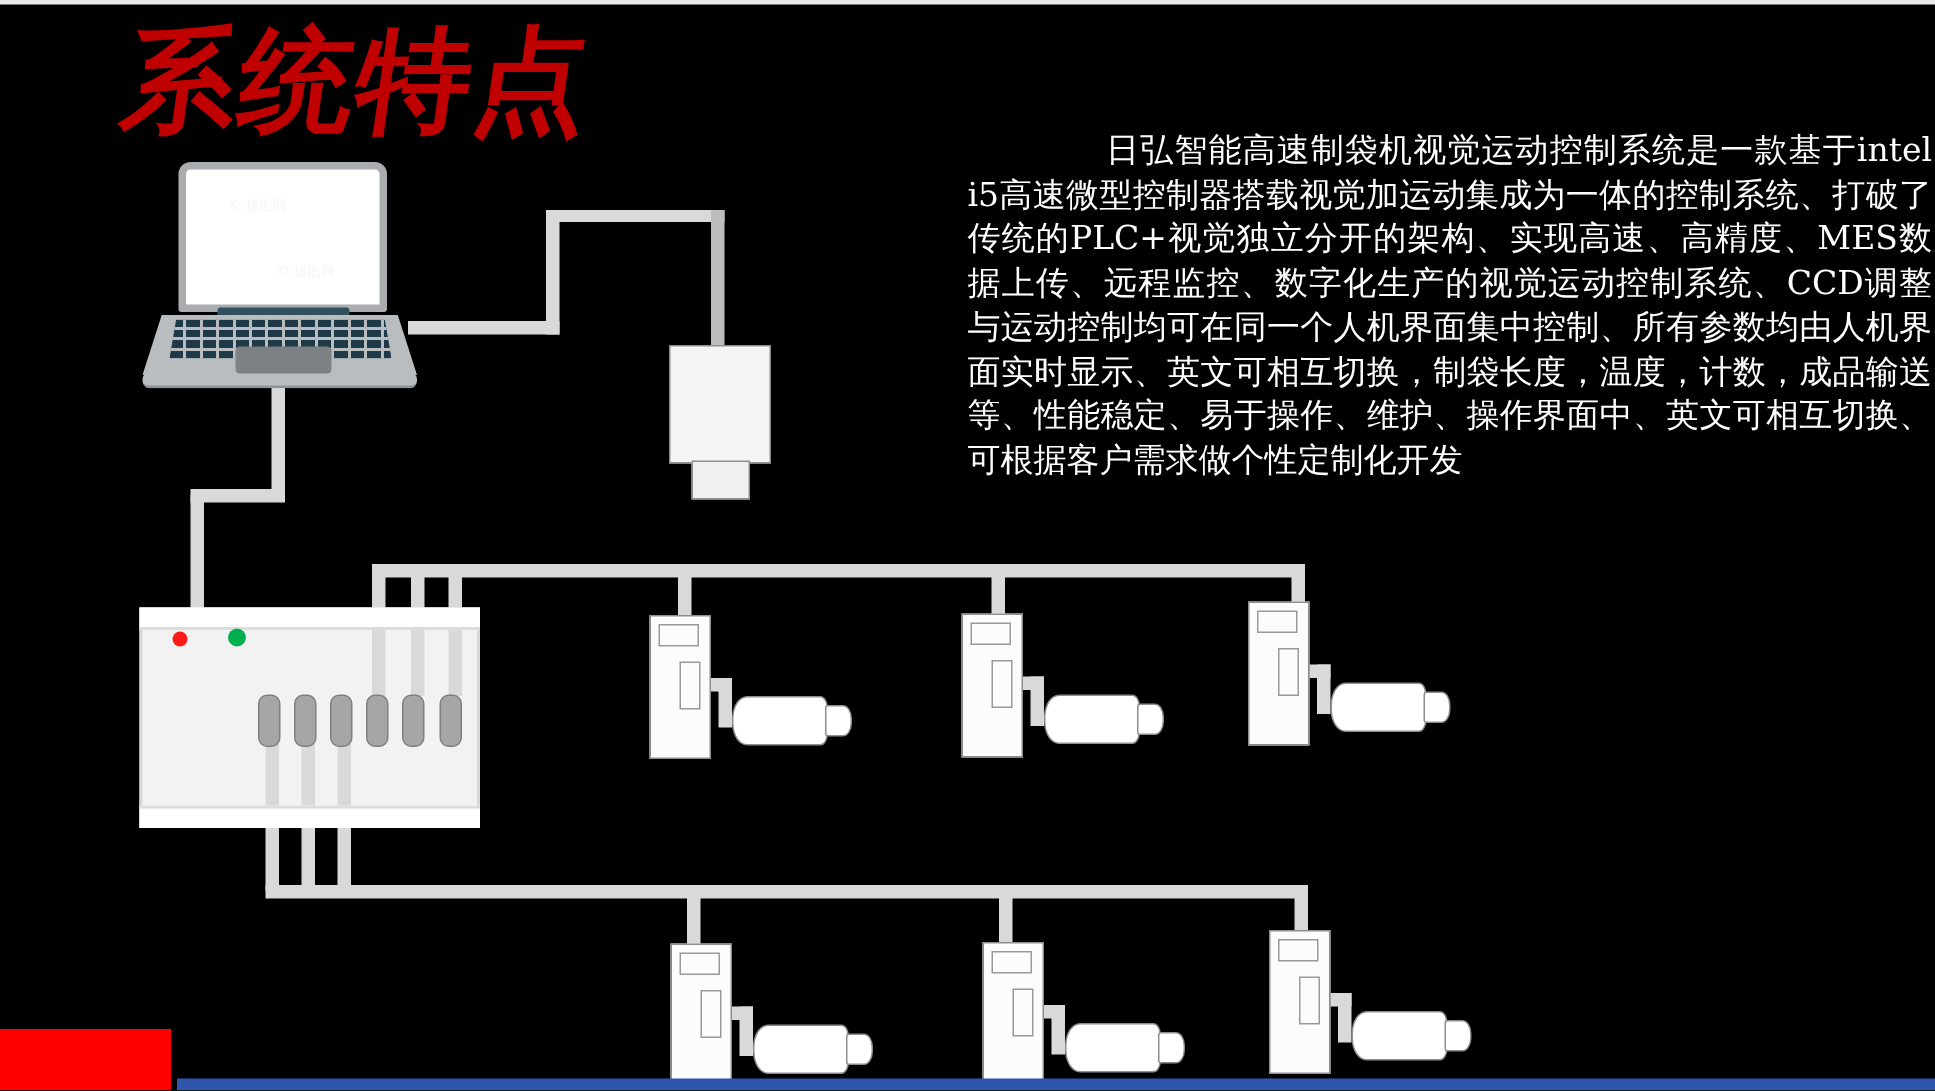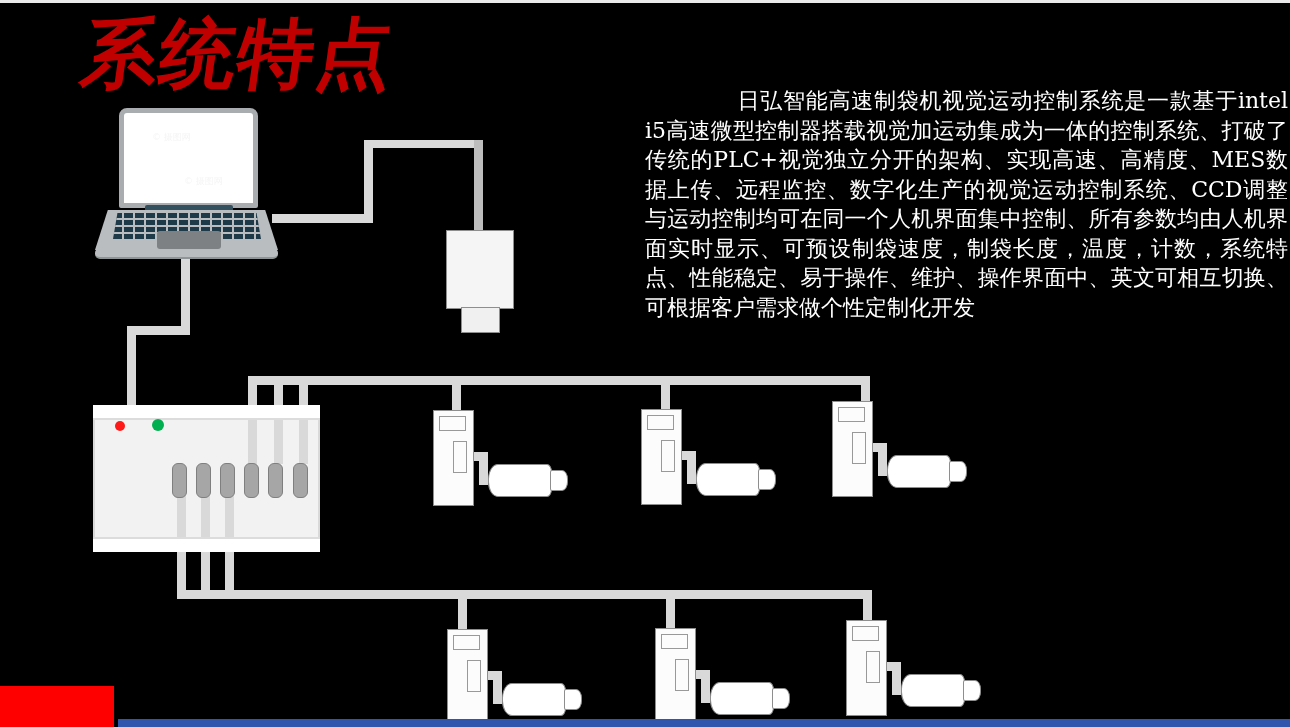--- a/index.html
+++ b/index.html
@@ -85,21 +85,21 @@
   .blue-bar{position:absolute;left:118px;top:719px;width:1172px;height:8px;background:var(--bottom_bar_blue,#2f55ad);}
 </style>
 </head>
 <body>
 
 <div id="slide" style="--background: #000000; --title_red: #c00000; --body_text: #ffffff; --accent_block_red: #ff0000; --bottom_bar_blue: #2f55ad; --cable_gray: #d9d9d9; --led_red: #ff1a1a; --led_green: #00b050;">
   <div class="top-edge"></div>
 
   <h1 class="title">系统特点</h1>
 
-  <p class="body-text">日弘智能高速制袋机视觉运动控制系统是一款基于intel i5高速微型控制器搭载视觉加运动集成为一体的控制系统、打破了传统的PLC+视觉独立分开的架构、实现高速、高精度、MES数据上传、远程监控、数字化生产的视觉运动控制系统、CCD调整与运动控制均可在同一个人机界面集中控制、所有参数均由人机界面实时显示、可预设制袋速度，制袋长度，温度，计数，系统特点、性能稳定、易于操作、维护、操作界面中、英文可相互切换、可根据客户需求做个性定制化开发</p>
+  <p class="body-text">日弘智能高速制袋机视觉运动控制系统是一款基于intel i5高速微型控制器搭载视觉加运动集成为一体的控制系统、打破了传统的PLC+视觉独立分开的架构、实现高速、高精度、MES数据上传、远程监控、数字化生产的视觉运动控制系统、CCD调整与运动控制均可在同一个人机界面集中控制、所有参数均由人机界面实时显示、英文可相互切换，制袋长度，温度，计数，成品输送等、性能稳定、易于操作、维护、操作界面中、英文可相互切换、可根据客户需求做个性定制化开发</p>
 
   <div id="diagram">
 
     <div class="cable" style="left:181px;top:252px;width:9px;height:82px;"></div>
     <div class="cable" style="left:127px;top:326px;width:63px;height:9px;"></div>
     <div class="cable" style="left:127px;top:330px;width:9px;height:90px;"></div>
 
     <div class="cable" style="left:272px;top:214px;width:101px;height:9px;"></div>
     <div class="cable" style="left:364px;top:140px;width:9px;height:83px;"></div>
     <div class="cable" style="left:364px;top:140px;width:119px;height:8px;"></div>

